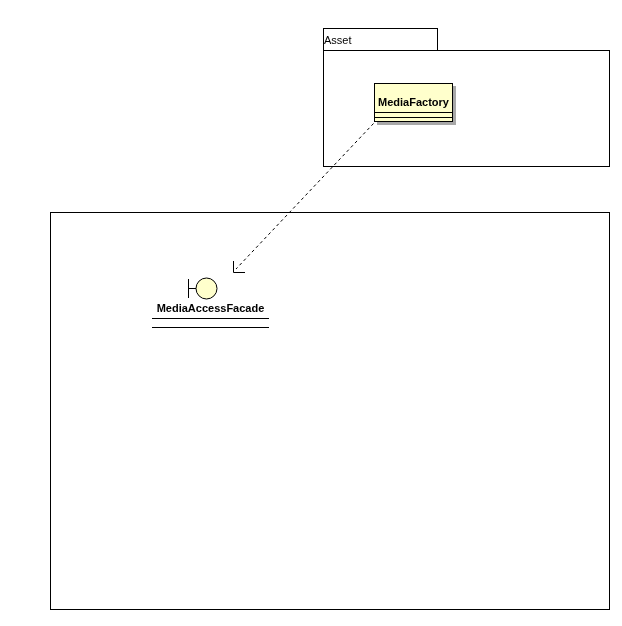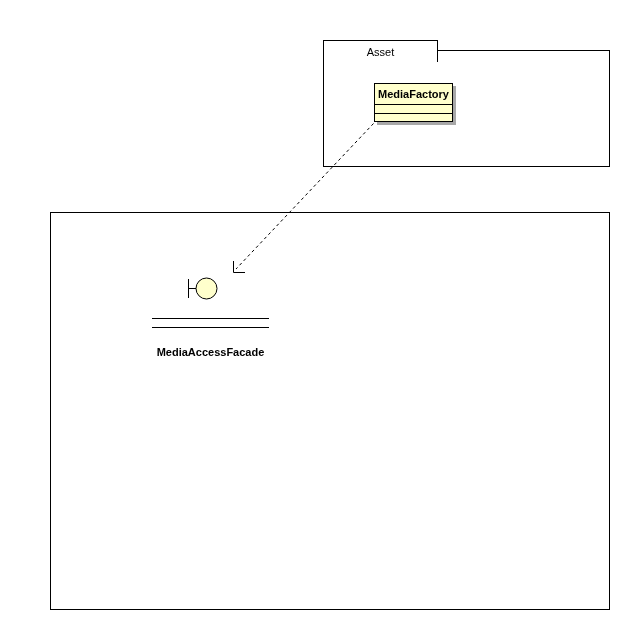--- a/index.html
+++ b/index.html
@@ -19,23 +19,22 @@
   }
   
   .pkg-tab {
     position: absolute;
     box-sizing: border-box;
     border: 1px solid #000000;
     border-bottom: none;
     background: #ffffff;
     display: flex;
     align-items: center;
-    justify-content: center;
+    justify-content: flex-start;
     z-index: 2;
-    margin-top: 12px;
   }
   .pkg-body {
     position: absolute;
     box-sizing: border-box;
     border: 1px solid #000000;
     background: #ffffff;
     z-index: 1;
   }
   .asset-tab  { left: 323px; top: 28px;  width: 115px; height: 22px; }
   .asset-body { left: 323px; top: 50px;  width: 287px; height: 117px; }
@@ -57,39 +56,39 @@
     flex-direction: column;
     z-index: 3;
   }
   .cls-title {
     flex: 0 0 20px;
     display: flex;
     align-items: center;
     justify-content: center;
     font-weight: bold;
     white-space: nowrap;
+    margin-top: 8px;
   }
   .cls-comp {
     flex: 1 1 auto;
     border-top: 1px solid #000000;
   }
 
   
   .facade-label {
     position: absolute;
     left: 150px;
     top: 301px;
     width: 121px;
     height: 14px;
     line-height: 14px;
     text-align: center;
     font-weight: bold;
     white-space: nowrap;
     z-index: 3;
-    margin-top: 44px;
   }
 
   .overlay {
     position: absolute;
     left: 0;
     top: 0;
     width: 622px;
     height: 626px;
     z-index: 4;
     pointer-events: none;

